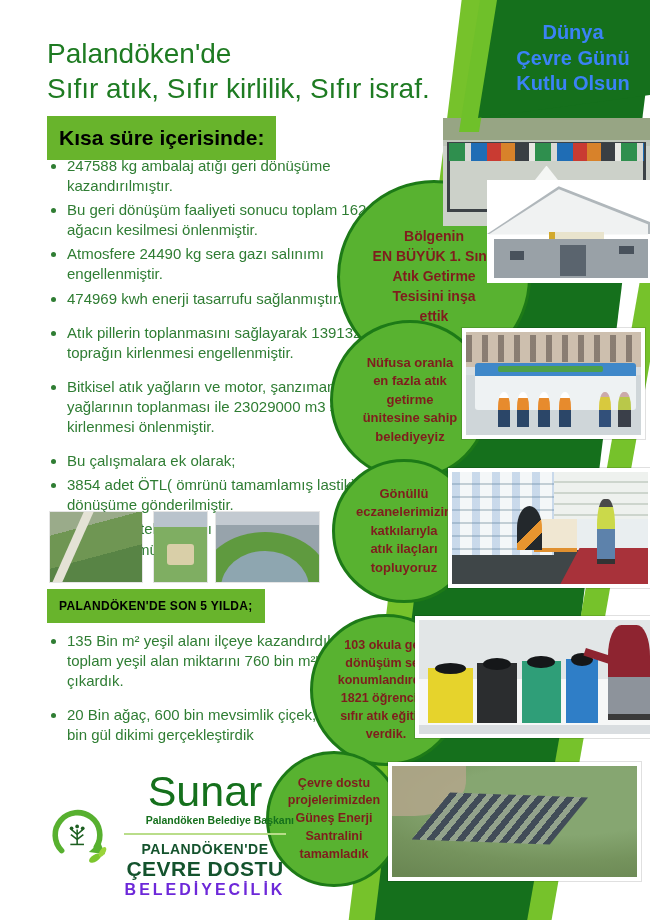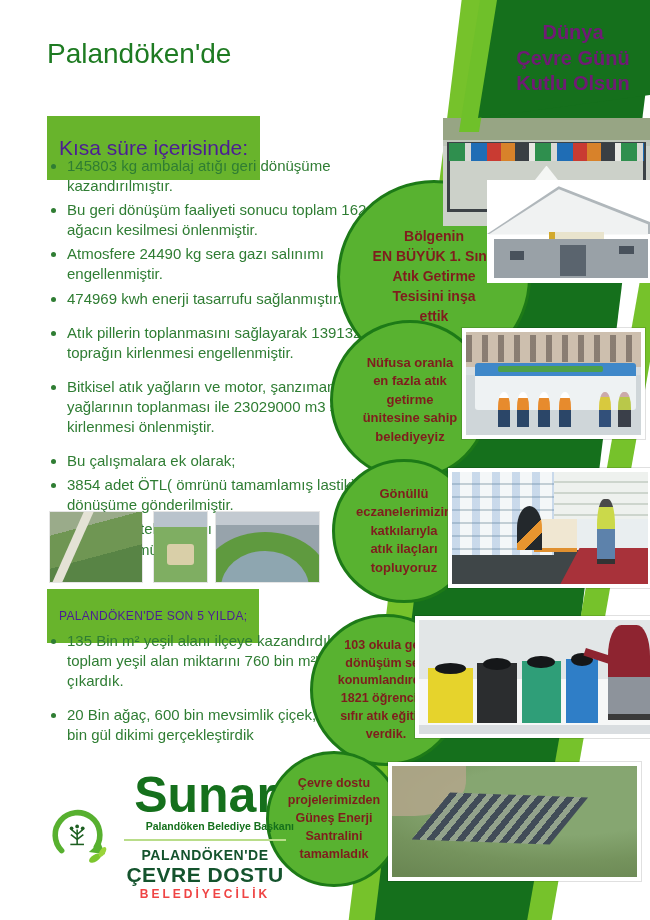--- a/index.html
+++ b/index.html
@@ -14,29 +14,29 @@
   .strip-right{position:absolute;left:700px;top:-60px;width:24px;height:1150px;
                background:#76c22b;transform:rotate(10deg);transform-origin:top left;z-index:0;}
 
   
   .badge-wrap{position:absolute;left:455px;top:0;width:195px;height:132px;z-index:4;}
   .badge-strip{position:absolute;inset:0;background:#6fc02a;
                clip-path:polygon(25px 0,45px 0,24px 132px,4px 132px);}
   .badge-body{position:absolute;inset:0;background:#15701c;
               clip-path:polygon(42px 0,195px 0,195px 95px,23px 118px);}
   .badge-text{position:absolute;left:48px;top:20px;width:140px;text-align:center;
-              color:#701a75;font-weight:bold;font-size:20px;line-height:1.28;white-space:pre-line;}
+              color:#3b82f6;font-weight:bold;font-size:20px;line-height:1.28;white-space:pre-line;}
 
   
   .title{position:absolute;left:47px;top:36px;color:#1e7b22;font-size:28px;
          font-weight:500;line-height:35px;z-index:2;}
 
   
-  .sec-header{position:absolute;background:#68b42c;color:#4c1d95;font-weight:normal;
-              padding:20px 12px;z-index:2;}
+  .sec-header{position:absolute;background:#68b42c;color:#000000;font-weight:bold;
+              padding:10px 12px;z-index:2;}
   .sec-header.h1{left:47px;top:116px;font-size:21px;}
   .sec-header.h2{left:47px;top:589px;font-size:12px;letter-spacing:.3px;}
 
   
   .list{position:absolute;left:47px;z-index:2;color:#2f7d33;font-size:15px;line-height:1.34;}
   .list.l1{top:156px;width:350px;}
   .list.l2{top:631px;width:330px;}
   .list ul{margin:0 0 14px 0;padding:0 0 0 20px;list-style:disc outside;}
   .list ul:last-child{margin-bottom:0;}
   .list li{margin-bottom:4px;}
@@ -136,52 +136,53 @@
   .park.k3 .greenarc{left:-15%;top:28%;width:125%;height:95%;background:#5f9a3f;
       border-radius:50% 50% 0 0 / 75% 75% 0 0;}
   .park.k3 .innerarc{left:5%;top:55%;width:85%;height:70%;background:#8ea6b0;
       border-radius:50% 50% 0 0 / 75% 75% 0 0;}
 
   
   .footer{position:absolute;left:40px;top:776px;width:255px;z-index:2;color:#15701c;}
   .logo{position:absolute;left:8px;top:30px;width:62px;height:62px;}
   .sig{position:absolute;left:76px;top:0;width:178px;text-align:center;}
   .sig .n1{font-size:18px;font-weight:bold;letter-spacing:1.5px;}
-  .sig .n2{font-size:50px;font-weight:bold;line-height:.92;margin-top:-4px;}
+  .sig .n2{font-size:43px;font-weight:normal;line-height:.92;margin-top:-4px;}
   .sig .n3{font-size:10.5px;font-weight:bold;margin-top:2px;text-align:right;}
   .sig .divider{height:2px;background:#b9dd8a;margin:7px 8px 6px 8px;}
   .sig .m1{font-size:14px;font-weight:bold;letter-spacing:.5px;color:#14532d;}
   .sig .m2{font-size:21px;font-weight:bold;letter-spacing:.5px;color:#14532d;}
-  .sig .m3{font-size:12px;font-weight:bold;letter-spacing:3px;color:#ef4444;}
+  .sig .m3{font-size:16px;font-weight:bold;letter-spacing:3px;color:#6d28d9;}
 </style>
 </head>
 <body>
 
 <div class="page">
 
   <div class="strip-left"></div>
   <div class="band-dark"></div>
   <div class="strip-right"></div>
 
   <div class="badge-wrap">
     <div class="badge-strip"></div>
     <div class="badge-body"></div>
     <div class="badge-text">Dünya
 Çevre Günü
 Kutlu Olsun</div>
   </div>
 
   <div class="title">
     <div>Palandöken'de</div>
+    <div>Sıfır atık, Sıfır kirlilik, Sıfır israf.</div>
   </div>
 
   <div class="sec-header h1">Kısa süre içerisinde:</div>
   <div class="list l1">
     <ul>
-      <li>145803 kg ambalaj atığı geri dönüşüme kazandırılmıştır.</li>
+      <li>247588 kg ambalaj atığı geri dönüşüme kazandırılmıştır.</li>
       <li>Bu geri dönüşüm faaliyeti sonucu toplam 1621 ağacın kesilmesi önlenmiştir.</li>
       <li>Atmosfere 24490 kg sera gazı salınımı engellenmiştir.</li>
       <li>474969 kwh enerji tasarrufu sağlanmıştır.</li>
     </ul>
     <ul>
       <li>Atık pillerin toplanmasını sağlayarak 139132 m3 toprağın kirlenmesi engellenmiştir.</li>
     </ul>
     <ul>
       <li>Bitkisel atık yağların ve motor, şanzıman yağlarının toplanması ile 23029000 m3 suyun kirlenmesi önlenmiştir.</li>
     </ul>

